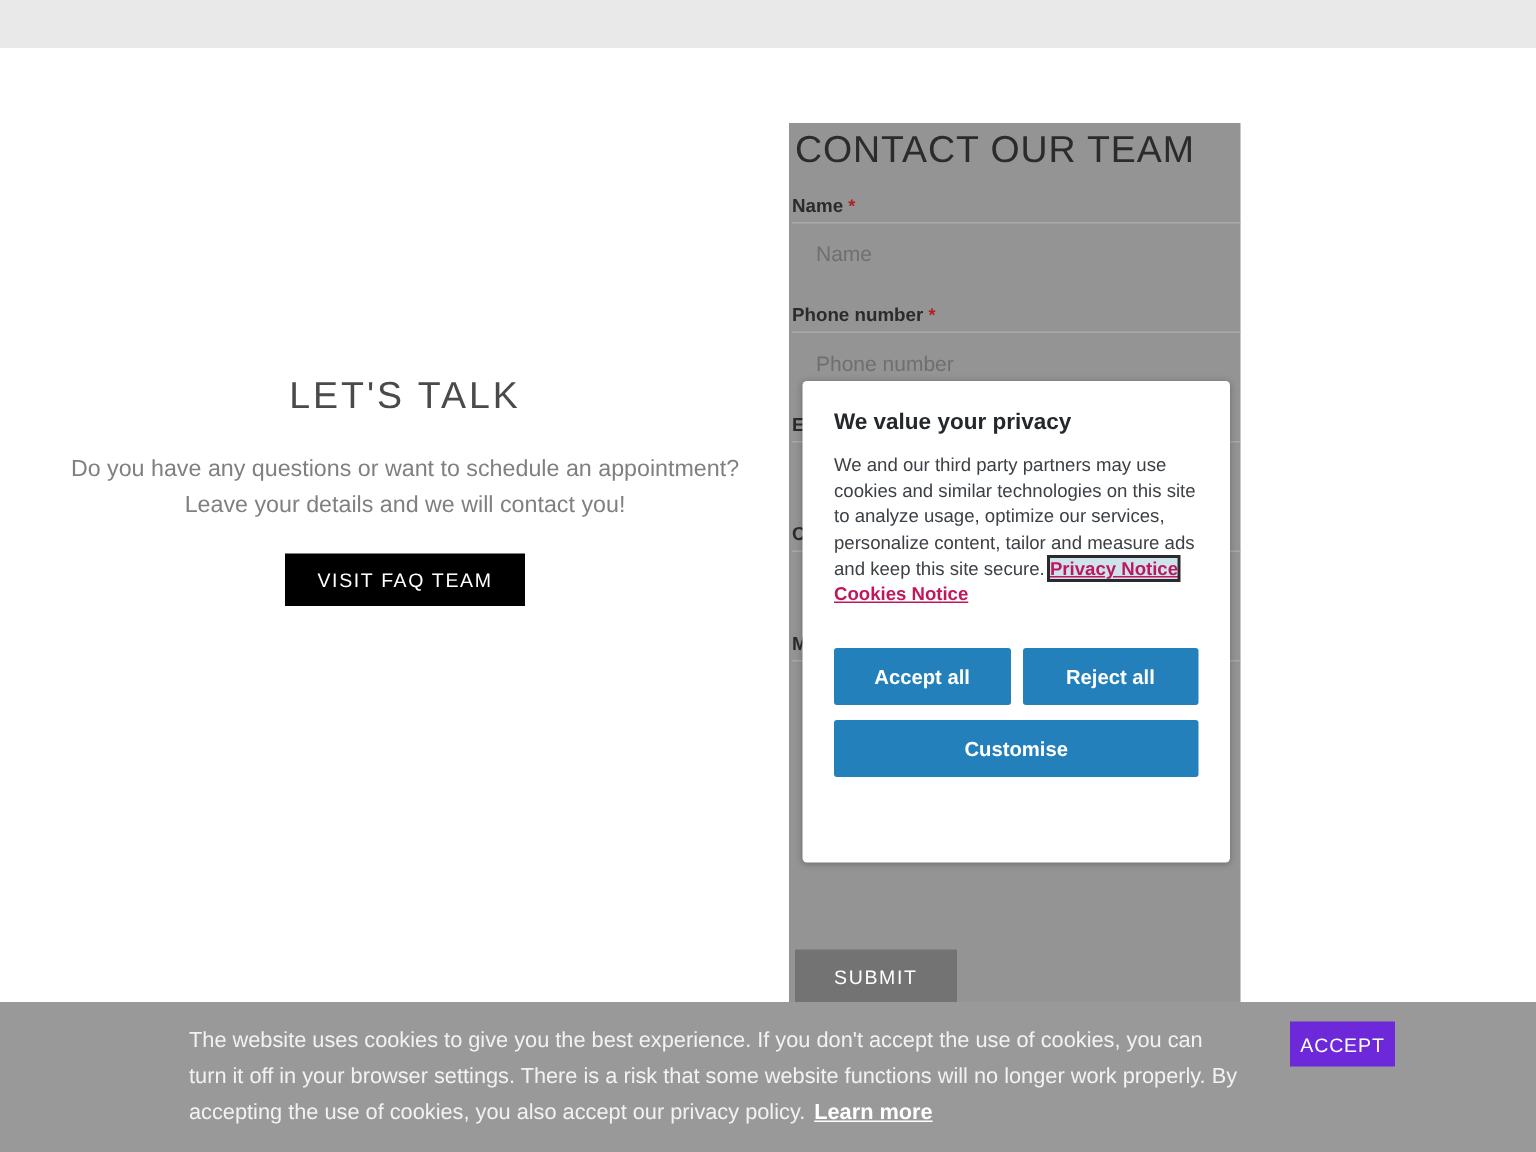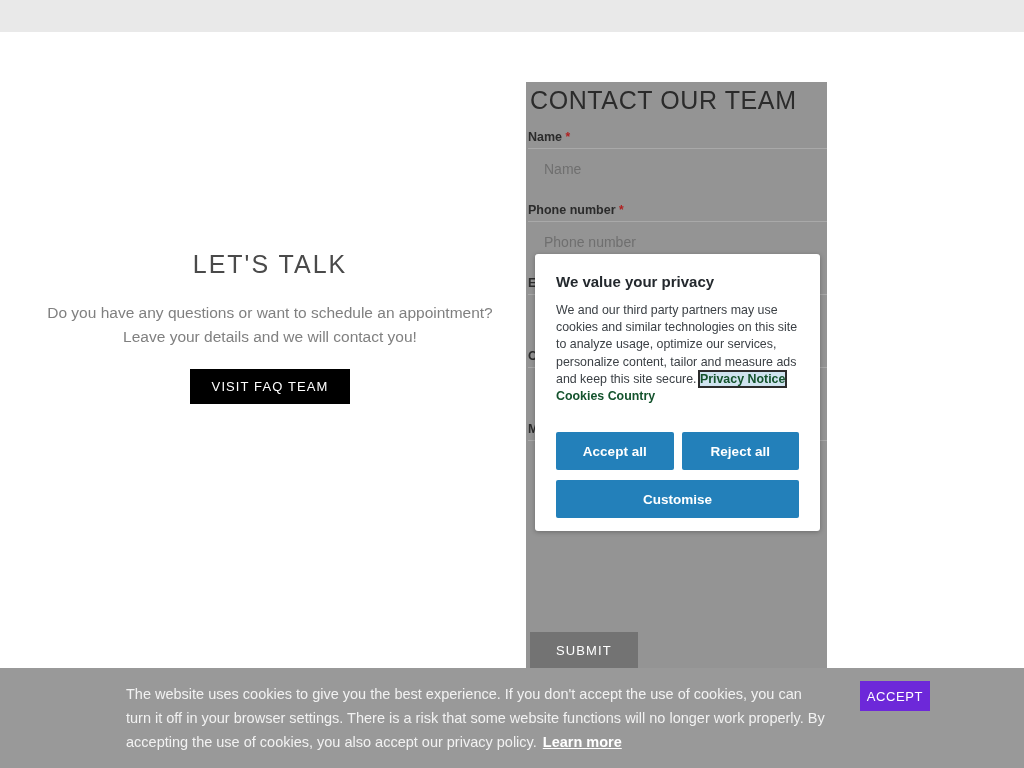--- a/index.html
+++ b/index.html
@@ -137,40 +137,41 @@
     font-weight: 400;
     padding: 11px 26px;
     cursor: pointer;
     font-family: "Liberation Sans", sans-serif;
   }
 
   
   .privacy-modal {
     position: absolute;
     left: 535px; top: 254px;
-    width: 285px; height: 277px;
+    width: 285px; height: 321px;
     background: #ffffff;
     border-radius: 3px;
     box-shadow: 0 1px 5px rgba(0,0,0,0.28);
     padding: 19px 21px 16px 21px;
     z-index: 40;
   }
   .pm-title {
     font-size: 15px;
     font-weight: 700;
     color: #23282d;
     margin-bottom: 12px;
   }
   .pm-body {
     font-size: 12.4px;
     line-height: 17.2px;
     color: #3c4146;
   }
   .pm-link {
-    color: #14532d;
+    color: #be185d;
+    text-decoration: underline;
     font-weight: 700;
     cursor: pointer;
   }
   .pm-link.focused {
     outline: 2px solid #2b2b2b;
     background: #cfe3ef;
   }
   .pm-buttons { margin-top: 16px; }
   .pm-row { display: flex; gap: 8px; }
   .pm-btn {
@@ -285,21 +286,21 @@
         <span>Message</span>
       </div>
       <textarea class="msg-area" style=""></textarea>
     </div>
 
     <button class="submit-btn">SUBMIT</button>
   </div>
 
   <div class="privacy-modal">
     <div class="pm-title">We value your privacy</div>
-    <div class="pm-body"><span>We and our third party partners may use cookies and similar technologies on this site to analyze usage, optimize our services, personalize content, tailor and measure ads and keep this site secure. </span><a class="pm-link focused">Privacy Notice</a> <a class="pm-link">Cookies Country</a></div>
+    <div class="pm-body"><span>We and our third party partners may use cookies and similar technologies on this site to analyze usage, optimize our services, personalize content, tailor and measure ads and keep this site secure. </span><a class="pm-link focused">Privacy Notice</a> <a class="pm-link">Cookies Notice</a></div>
     <div class="pm-buttons">
       <div class="pm-row">
         <button class="pm-btn">Accept all</button>
         <button class="pm-btn">Reject all</button>
       </div>
       <button class="pm-btn wide">Customise</button>
     </div>
   </div>
 
   <div class="cookie-bar">

